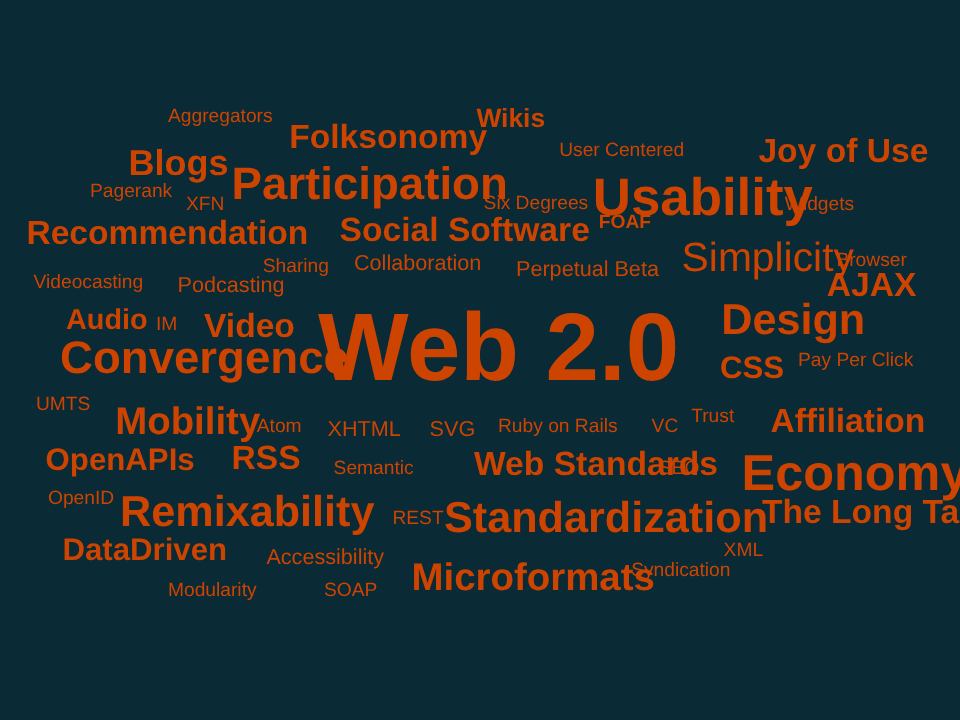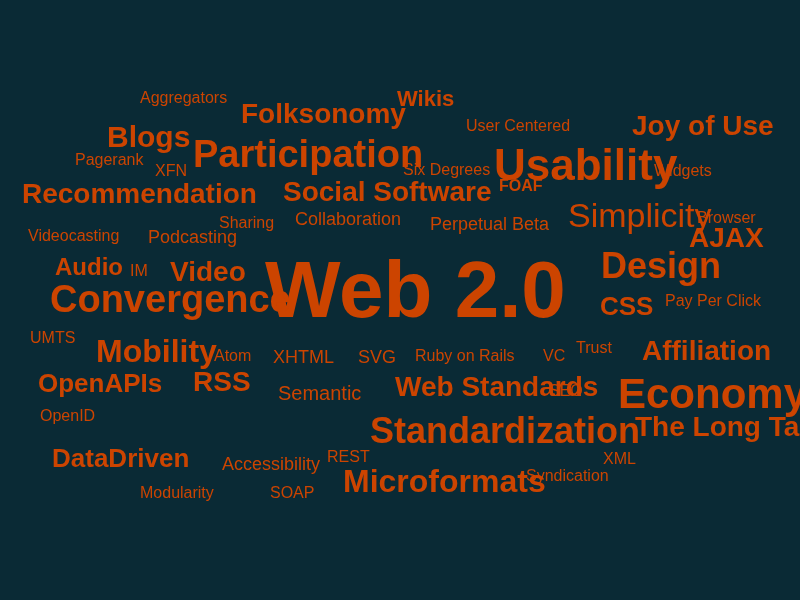--- a/index.html
+++ b/index.html
@@ -42,20 +42,21 @@
     <span class="word" style="left: 601px; top: 248px; font-size: 36px; font-weight: bold;">Design</span>
     <span class="word" style="left: 50px; top: 280px; font-size: 38px; font-weight: bold;">Convergence</span>
     <span class="word" style="left: 107px; top: 122px; font-size: 30px; font-weight: bold;">Blogs</span>
     <span class="word" style="left: 689px; top: 224px; font-size: 28px; font-weight: bold;">AJAX</span>
     <span class="word" style="left: 600px; top: 293px; font-size: 26px; font-weight: bold;">CSS</span>
     <span class="word" style="left: 170px; top: 258px; font-size: 28px; font-weight: bold;">Video</span>
     <span class="word" style="left: 55px; top: 255px; font-size: 24px; font-weight: bold;">Audio</span>
     <span class="word" style="left: 96px; top: 335px; font-size: 32px; font-weight: bold;">Mobility</span>
     <span class="word" style="left: 38px; top: 370px; font-size: 26px; font-weight: bold;">OpenAPIs</span>
     <span class="word" style="left: 193px; top: 368px; font-size: 28px; font-weight: bold;">RSS</span>
+    <span class="word" style="left: 100px; top: 408px; font-size: 36px; font-weight: bold;">Remixability</span>
     <span class="word" style="left: 618px; top: 373px; font-size: 42px; font-weight: bold;">Economy</span>
     <span class="word" style="left: 370px; top: 413px; font-size: 36px; font-weight: bold;">Standardization</span>
     <span class="word" style="left: 635px; top: 413px; font-size: 28px; font-weight: bold;">The Long Tail</span>
     <span class="word" style="left: 343px; top: 465px; font-size: 32px; font-weight: bold;">Microformats</span>
     <span class="word" style="left: 52px; top: 445px; font-size: 26px; font-weight: bold;">DataDriven</span>
     <span class="word" style="left: 395px; top: 373px; font-size: 28px; font-weight: bold;">Web Standards</span>
     <span class="word light" style="left: 295px; top: 210px; font-size: 18px; font-weight: normal;">Collaboration</span>
     <span class="word light" style="left: 665px; top: 293px; font-size: 16px; font-weight: normal;">Pay Per Click</span>
     <span class="word" style="left: 642px; top: 337px; font-size: 28px; font-weight: bold;">Affiliation</span>
     <span class="word light" style="left: 140px; top: 90px; font-size: 16px; font-weight: normal;">Aggregators</span>
@@ -72,22 +73,22 @@
     <span class="word light" style="left: 28px; top: 228px; font-size: 16px; font-weight: normal;">Videocasting</span>
     <span class="word light" style="left: 148px; top: 228px; font-size: 18px; font-weight: normal;">Podcasting</span>
     <span class="word light" style="left: 130px; top: 263px; font-size: 16px; font-weight: normal;">IM</span>
     <span class="word light" style="left: 30px; top: 330px; font-size: 16px; font-weight: normal;">UMTS</span>
     <span class="word light" style="left: 214px; top: 348px; font-size: 16px; font-weight: normal;">Atom</span>
     <span class="word light" style="left: 273px; top: 348px; font-size: 18px; font-weight: normal; text-align: right;">XHTML</span>
     <span class="word light" style="left: 358px; top: 348px; font-size: 18px; font-weight: normal;">SVG</span>
     <span class="word light" style="left: 415px; top: 348px; font-size: 16px; font-weight: normal;">Ruby on Rails</span>
     <span class="word light" style="left: 543px; top: 348px; font-size: 16px; font-weight: normal;">VC</span>
     <span class="word light" style="left: 576px; top: 340px; font-size: 16px; font-weight: normal;">Trust</span>
-    <span class="word light" style="left: 278px; top: 383px; font-size: 20px; font-weight: normal;">Semantic</span>
+    <span class="word light" style="left: 278px; top: 383px; font-size: 16px; font-weight: normal;">Semantic</span>
     <span class="word light" style="left: 549px; top: 383px; font-size: 16px; font-weight: normal;">SEO</span>
     <span class="word light" style="left: 40px; top: 408px; font-size: 16px; font-weight: normal;">OpenID</span>
-    <span class="word light" style="left: 327px; top: 425px; font-size: 16px; font-weight: normal; margin-top: 24px;">REST</span>
+    <span class="word light" style="left: 327px; top: 425px; font-size: 16px; font-weight: normal;">REST</span>
     <span class="word light" style="left: 603px; top: 451px; font-size: 16px; font-weight: normal;">XML</span>
     <span class="word light" style="left: 526px; top: 468px; font-size: 16px; font-weight: normal;">Syndication</span>
     <span class="word light" style="left: 222px; top: 455px; font-size: 18px; font-weight: normal; text-align: center;">Accessibility</span>
     <span class="word light" style="left: 140px; top: 485px; font-size: 16px; font-weight: normal;">Modularity</span>
     <span class="word light" style="left: 270px; top: 485px; font-size: 16px; font-weight: normal;">SOAP</span>
   </div>
 
 </body></html>

